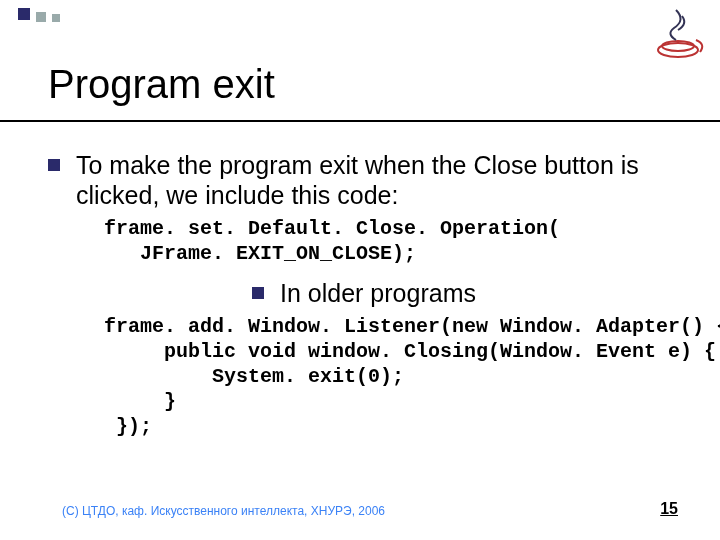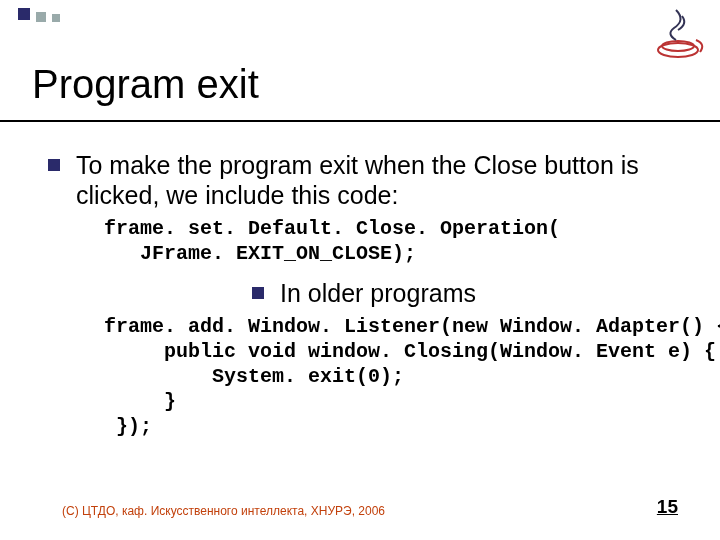--- a/index.html
+++ b/index.html
@@ -4,29 +4,29 @@
 <style>
   * { margin: 0; padding: 0; box-sizing: border-box; }
   html, body { width: 720px; height: 540px; background: #fff; font-family: Arial, sans-serif; color: #000; position: relative; }
   .slide { width: 720px; height: 540px; position: relative; }
   .top-deco { position: absolute; top: 8px; left: 18px; }
   .sq { display: inline-block; margin-right: 6px; vertical-align: top; }
   .sq-a { width: 12px; height: 12px; background: #2a2a6a; }
   .sq-b { width: 10px; height: 10px; background: #9aa; margin-top: 4px; }
   .sq-c { width: 8px; height: 8px; background: #9aa; margin-top: 6px; }
   .logo { position: absolute; top: 6px; right: 14px; width: 60px; height: 56px; }
-  .title { position: absolute; top: 62px; left: 32px; font-size: 40px; font-weight: 400; }
+  .title { position: absolute; top: 62px; left: 48px; font-size: 40px; font-weight: 400; }
   .rule { position: absolute; top: 120px; left: 0; width: 720px; height: 0; border-top: 2px solid #000; }
   .content { position: absolute; top: 150px; left: 48px; right: 40px; }
   .bullet-row { display: flex; align-items: flex-start; margin-bottom: 6px; justify-content: center; }
   .bullet { width: 12px; height: 12px; background: #2a2a6a; flex-shrink: 0; margin-top: 9px; margin-right: 16px; }
   .bt { font-size: 25px; line-height: 1.2; }
   .code { font-family: "Courier New", monospace; font-size: 20px; line-height: 1.25; margin-left: 56px; margin-bottom: 12px; white-space: pre; font-weight: bold; }
-  .footer { position: absolute; bottom: 22px; left: 62px; font-size: 12px; color: #c2410c; }
-  .pagenum { position: absolute; bottom: 22px; right: 42px; font-size: 19px; font-weight: bold; text-decoration: underline; }
+  .footer { position: absolute; bottom: 22px; left: 62px; font-size: 12px; color: #3b82f6; }
+  .pagenum { position: absolute; bottom: 22px; right: 42px; font-size: 16px; font-weight: bold; text-decoration: underline; }
 </style>
 </head>
 <body>
 <div class="slide">
 
   <div class="top-deco">
     <span class="sq sq-a"></span><span class="sq sq-b"></span><span class="sq sq-c"></span>
   </div>
 
   <div class="logo">

